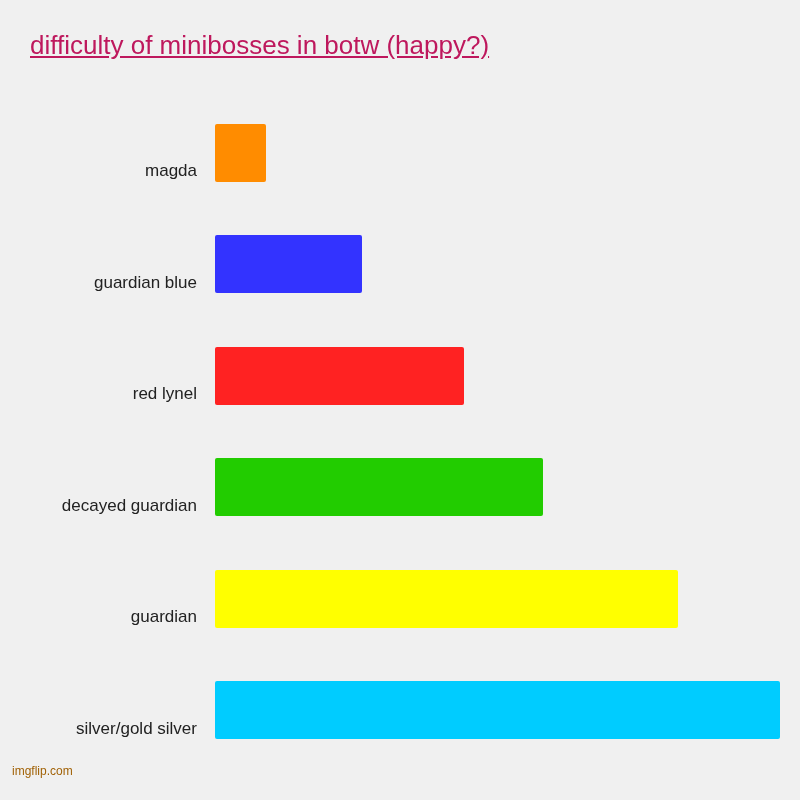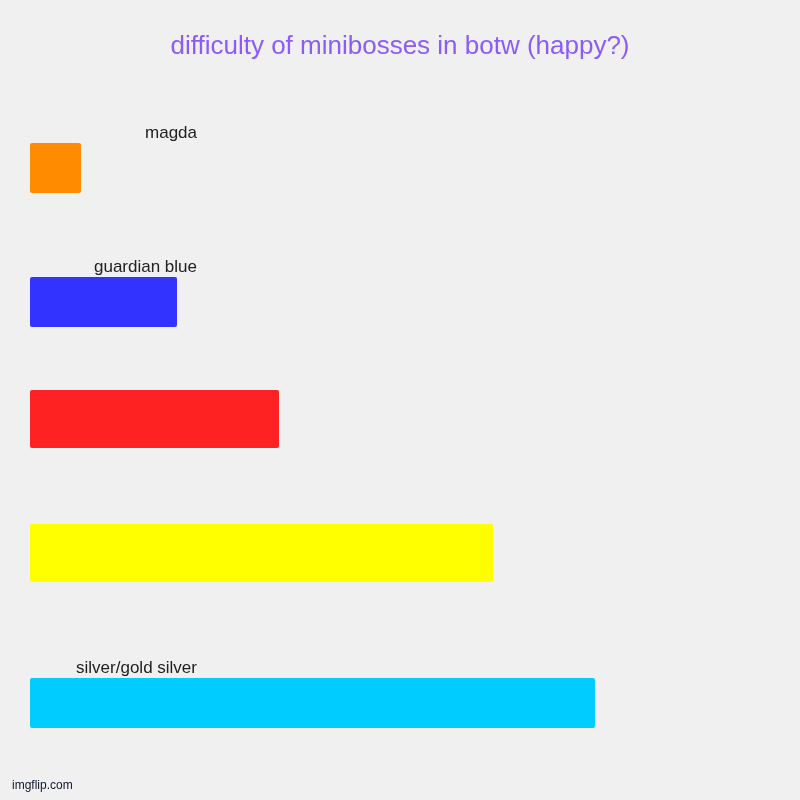--- a/index.html
+++ b/index.html
@@ -16,85 +16,90 @@
     .chart-container {
       width: 800px;
       height: 800px;
       background: #f0f0f0;
       display: flex;
       flex-direction: column;
       padding: 30px 20px 40px 20px;
     }
 
     .chart-title {
-      text-align: center;
       font-size: 26px;
       font-weight: normal;
-      color: #8b5cf6;
+      color: #be185d;
       margin-bottom: 30px;
       padding: 0 10px;
+      text-decoration: underline;
     }
 
     .chart-body {
       flex: 1;
       display: flex;
       flex-direction: column;
       justify-content: space-around;
       padding-left: 10px;
     }
 
     .bar-row {
       display: flex;
-      align-items: flex-start;
+      align-items: flex-end;
       height: 70px;
-      flex-direction: column;
     }
 
     .bar-label {
       width: 185px;
       min-width: 185px;
       text-align: right;
       padding-right: 18px;
       font-size: 17px;
       color: #222;
       line-height: 1.2;
     }
 
     .bar {
       height: 58px;
       border-radius: 2px;
     }
 
     .watermark {
       position: absolute;
-      bottom: 8px;
+      bottom: 22px;
       left: 12px;
       font-size: 12px;
-      color: #0f172a;
+      color: #a16207;
     }
   </style>
 </head>
 <body>
 
 <div class="chart-container">
   <div class="chart-title">difficulty of minibosses in botw (happy?)</div>
 
   <div class="chart-body" id="chart-body">
   <div class="bar-row">
         <div class="bar-label">magda</div>
         <div class="bar" style="width: 51px; background-color: rgb(255, 140, 0);"></div>
       </div>
       <div class="bar-row">
         <div class="bar-label">guardian blue</div>
         <div class="bar" style="width: 147px; background-color: rgb(51, 51, 255);"></div>
       </div>
       <div class="bar-row">
+        <div class="bar-label">red lynel</div>
         <div class="bar" style="width: 249px; background-color: rgb(255, 34, 34);"></div>
       </div>
       <div class="bar-row">
+        <div class="bar-label">decayed guardian</div>
+        <div class="bar" style="width: 328px; background-color: rgb(34, 204, 0);"></div>
+      </div>
+      <div class="bar-row">
+        <div class="bar-label">guardian</div>
         <div class="bar" style="width: 463px; background-color: rgb(255, 255, 0);"></div>
       </div>
       <div class="bar-row">
         <div class="bar-label">silver/gold silver</div>
         <div class="bar" style="width: 565px; background-color: rgb(0, 204, 255);"></div>
       </div>
     </div>
 </div>
 
 <div class="watermark">imgflip.com</div>

